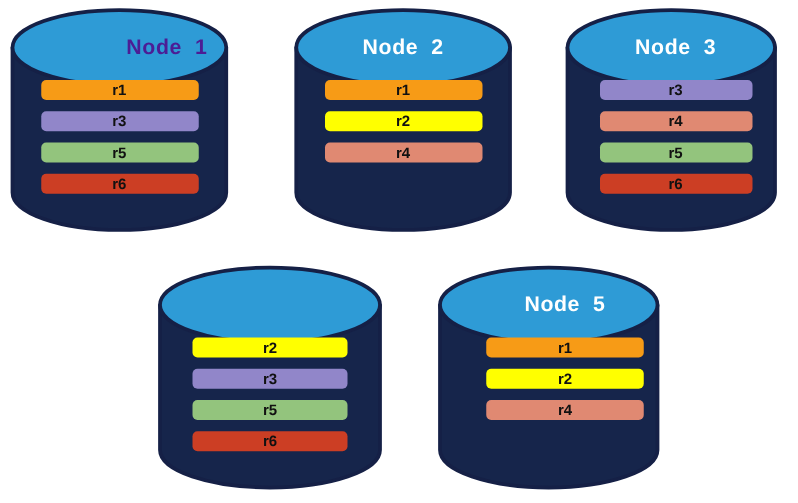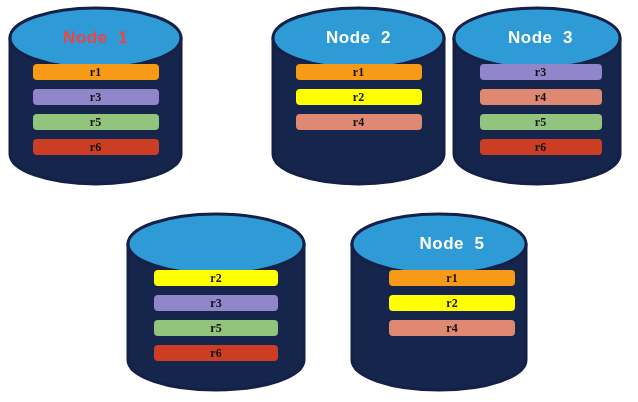--- a/index.html
+++ b/index.html
@@ -61,42 +61,41 @@
     height: 16px;
     border-radius: 4px;
     display: flex;
     align-items: center;
     justify-content: center;
     font-size: 12px;
     font-weight: bold;
     color: #111111;
     line-height: 1;
     margin-bottom: 9px;
-    font-family: Liberation Serif, serif;
   }
   .shard:last-child { margin-bottom: 0; }
 </style>
 </head>
 <body>
 
 <div id="canvas">
     <div class="node" style="left: 8px; top: 6px; width: 175px; height: 180px;">
       <svg class="node-svg" width="175" height="180" viewBox="0 0 175 180">
         <path d="M 2,32 L 2,148 A 85.5,30 0 0 0 173,148 L 173,32 Z" fill="#16254B" stroke="#152046" stroke-width="3" stroke-linejoin="round"></path>
         <ellipse cx="87.5" cy="32" rx="85.5" ry="30" fill="#2E9BD6" stroke="#152046" stroke-width="3"></ellipse>
       </svg>
-      <div class="node-title" style="top: 22px; color: #ef4444;">Node  1</div>
+      <div class="node-title" style="top: 22px; color: #4c1d95; padding-left: 38px;">Node  1</div>
       <div class="shard-stack" style="top: 58px;">
         <div class="shard" style="width: 126px; background: rgb(247, 155, 22); color: rgb(17, 17, 17);">r1</div>
         <div class="shard" style="width: 126px; background: rgb(145, 134, 201); color: rgb(17, 17, 17);">r3</div>
         <div class="shard" style="width: 126px; background: rgb(147, 196, 125); color: rgb(17, 17, 17);">r5</div>
         <div class="shard" style="width: 126px; background: rgb(204, 62, 36); color: rgb(17, 17, 17);">r6</div>
       </div>
     </div>
-    <div class="node" style="left: 235px; top: 6px; width: 175px; height: 180px; margin-left: 36px;">
+    <div class="node" style="left: 235px; top: 6px; width: 175px; height: 180px;">
       <svg class="node-svg" width="175" height="180" viewBox="0 0 175 180">
         <path d="M 2,32 L 2,148 A 85.5,30 0 0 0 173,148 L 173,32 Z" fill="#16254B" stroke="#152046" stroke-width="3" stroke-linejoin="round"></path>
         <ellipse cx="87.5" cy="32" rx="85.5" ry="30" fill="#2E9BD6" stroke="#152046" stroke-width="3"></ellipse>
       </svg>
       <div class="node-title" style="top: 22px; color: rgb(255, 255, 255);">Node  2</div>
       <div class="shard-stack" style="top: 58px;">
         <div class="shard" style="width: 126px; background: rgb(247, 155, 22); color: rgb(17, 17, 17);">r1</div>
         <div class="shard" style="width: 126px; background: rgb(255, 255, 0); color: rgb(17, 17, 17);">r2</div>
         <div class="shard" style="width: 126px; background: rgb(224, 137, 114); color: rgb(17, 17, 17);">r4</div>
       </div>

